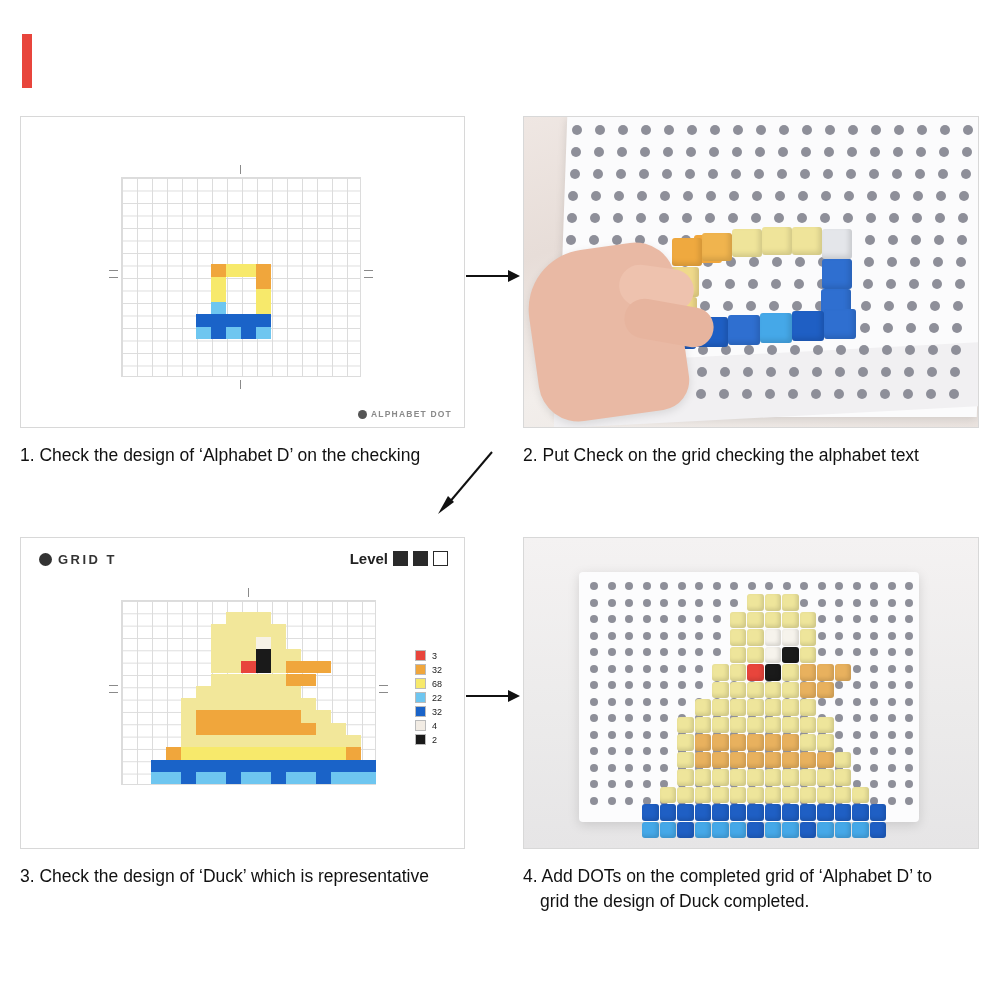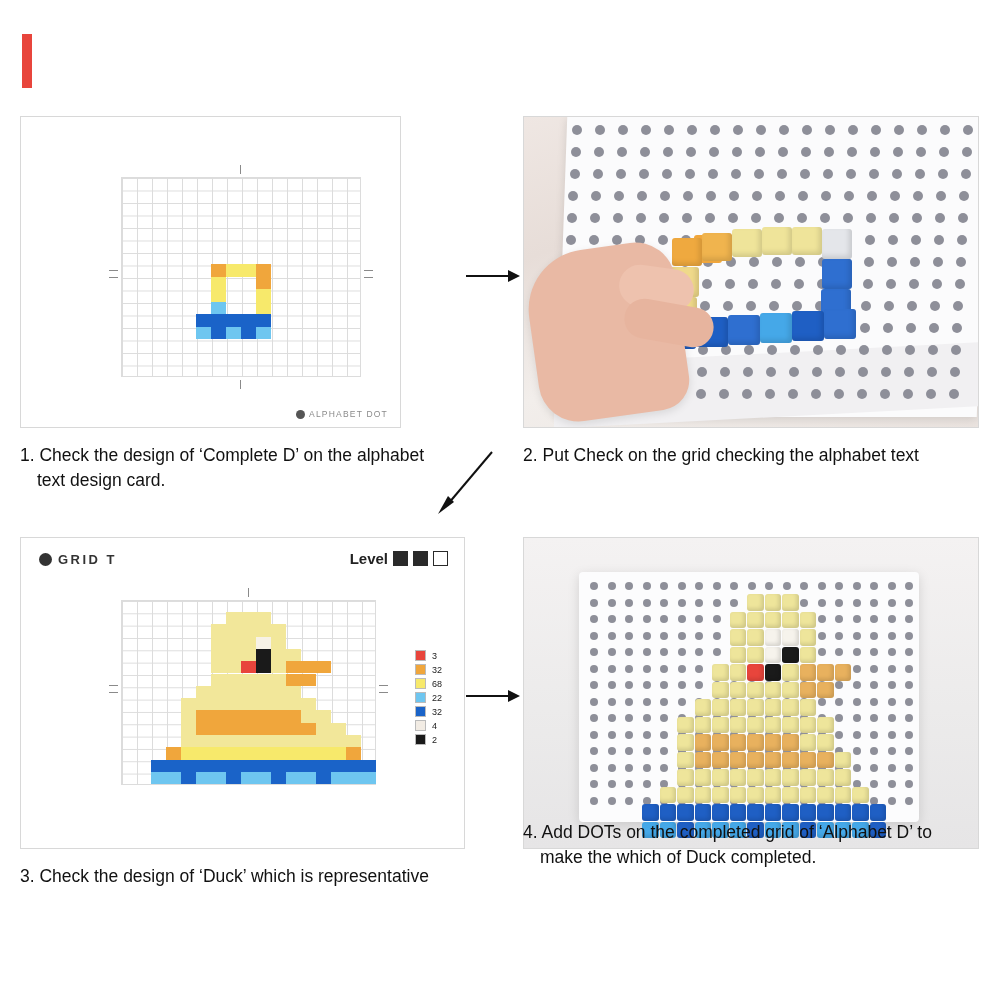--- a/index.html
+++ b/index.html
@@ -36,35 +36,35 @@
     line-height: 1;
   }
 
   
   .panel {
     position: absolute;
     border: 1px solid #d8d8d8;
     background: #ffffff;
     overflow: hidden;
   }
-  .p1 { left: 20px;  top: 116px; width: 381px; height: 312px; }
+  .p1 { left: 20px;  top: 116px; width: 445px; height: 312px; font-weight: bold; }
   .p2 { left: 523px; top: 116px; width: 456px; height: 312px; }
   .p3 { left: 20px;  top: 537px; width: 445px; height: 312px; }
   .p4 { left: 523px; top: 537px; width: 456px; height: 312px; }
 
   .caption {
     position: absolute;
     font-size: 17.5px;
     line-height: 1.45;
     color: #111;
   }
   .c1 { left: 20px;  top: 443px; width: 452px; }
   .c2 { left: 523px; top: 443px; width: 460px; }
   .c3 { left: 20px;  top: 864px; width: 452px; }
-  .c4 { left: 523px; top: 820px; width: 460px; }
+  .c4 { left: 523px; top: 864px; width: 460px; }
   .caption .ln2 { display: block; padding-left: 17px; }
 
   
   .arrow { position: absolute; }
   .arrow svg { display: block; }
   .a-right1 { left: 466px; top: 268px; }
   .a-down   { left: 430px; top: 450px; }
   .a-right2 { left: 466px; top: 688px; }
 
   
@@ -968,35 +968,34 @@
             <div class="block" style="left:192.5px; top:227.5px; width:16.5px; height:16.5px; background:#45a8e8; box-shadow:inset -2px -2px 4px rgba(0,0,0,.14);"></div>
             <div class="block" style="left:210px; top:227.5px; width:16.5px; height:16.5px; background:#45a8e8; box-shadow:inset -2px -2px 4px rgba(0,0,0,.14);"></div>
             <div class="block" style="left:227.5px; top:227.5px; width:16.5px; height:16.5px; background:#1f5fc4; box-shadow:inset -2px -2px 4px rgba(0,0,0,.14);"></div>
           </div>
       </div>
     </div>
   </div>
 
   <div class="caption c1">
     <span>1.</span>
-    <span>Check the design of ‘Complete D’ on the alphabet</span>
-    <span class="ln2">text design card.</span>
+    <span>Check the design of ‘Alphabet D’ on the checking</span>
   </div>
   <div class="caption c2">
     <span>2.</span>
     <span>Put Check on the grid checking the alphabet text</span>
   </div>
   <div class="caption c3">
     <span>3.</span>
     <span>Check the design of ‘Duck’ which is representative</span>
   </div>
   <div class="caption c4">
     <span>4.</span>
     <span>Add DOTs on the completed grid of ‘Alphabet D’ to</span>
-    <span class="ln2">make the which of Duck completed.</span>
+    <span class="ln2">grid the design of Duck completed.</span>
   </div>
 
   <div class="arrow a-right1">
     <svg width="54" height="16" viewBox="0 0 54 16">
       <line x1="0" y1="8" x2="44" y2="8" stroke="#111" stroke-width="2"></line>
       <polygon points="54,8 42,2 42,14" fill="#111"></polygon>
     </svg>
   </div>
   <div class="arrow a-down">
     <svg width="70" height="70" viewBox="0 0 70 70">

